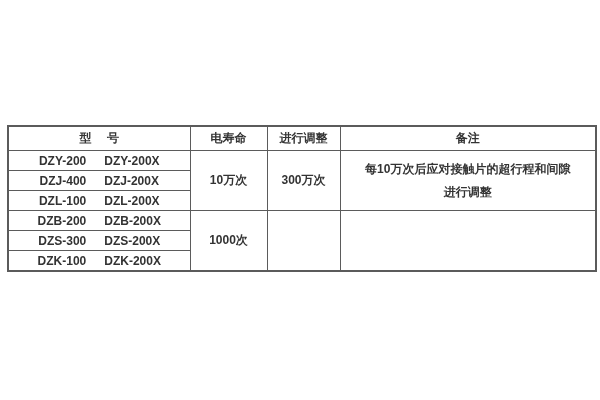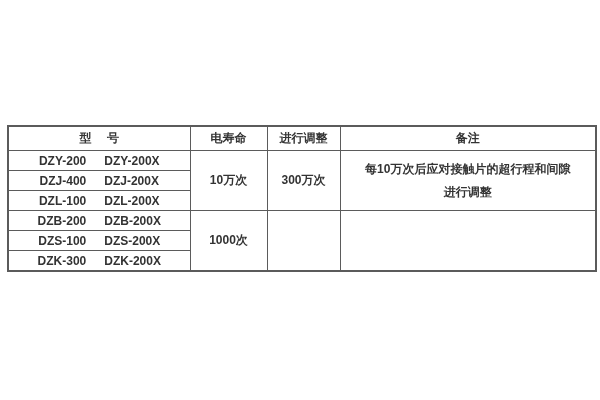--- a/index.html
+++ b/index.html
@@ -130,29 +130,29 @@
           <td rowspan="3">1000次</td>
           <td rowspan="3"></td>
           <td rowspan="3" class="remarks-cell">
             <div></div>
             <div></div>
           </td>
         </tr>
         <tr class="data-row">
           <td>
             <div class="model-pair">
-              <span>DZS-100</span>
+              <span>DZS-300</span>
               <span>DZS-200X</span>
             </div>
           </td>
         </tr>
         <tr class="data-row">
           <td>
             <div class="model-pair">
-              <span>DZK-300</span>
+              <span>DZK-100</span>
               <span>DZK-200X</span>
             </div>
           </td>
         </tr>
       </tbody>
     </table>
   </div>
 </div>
 
 </body></html>

